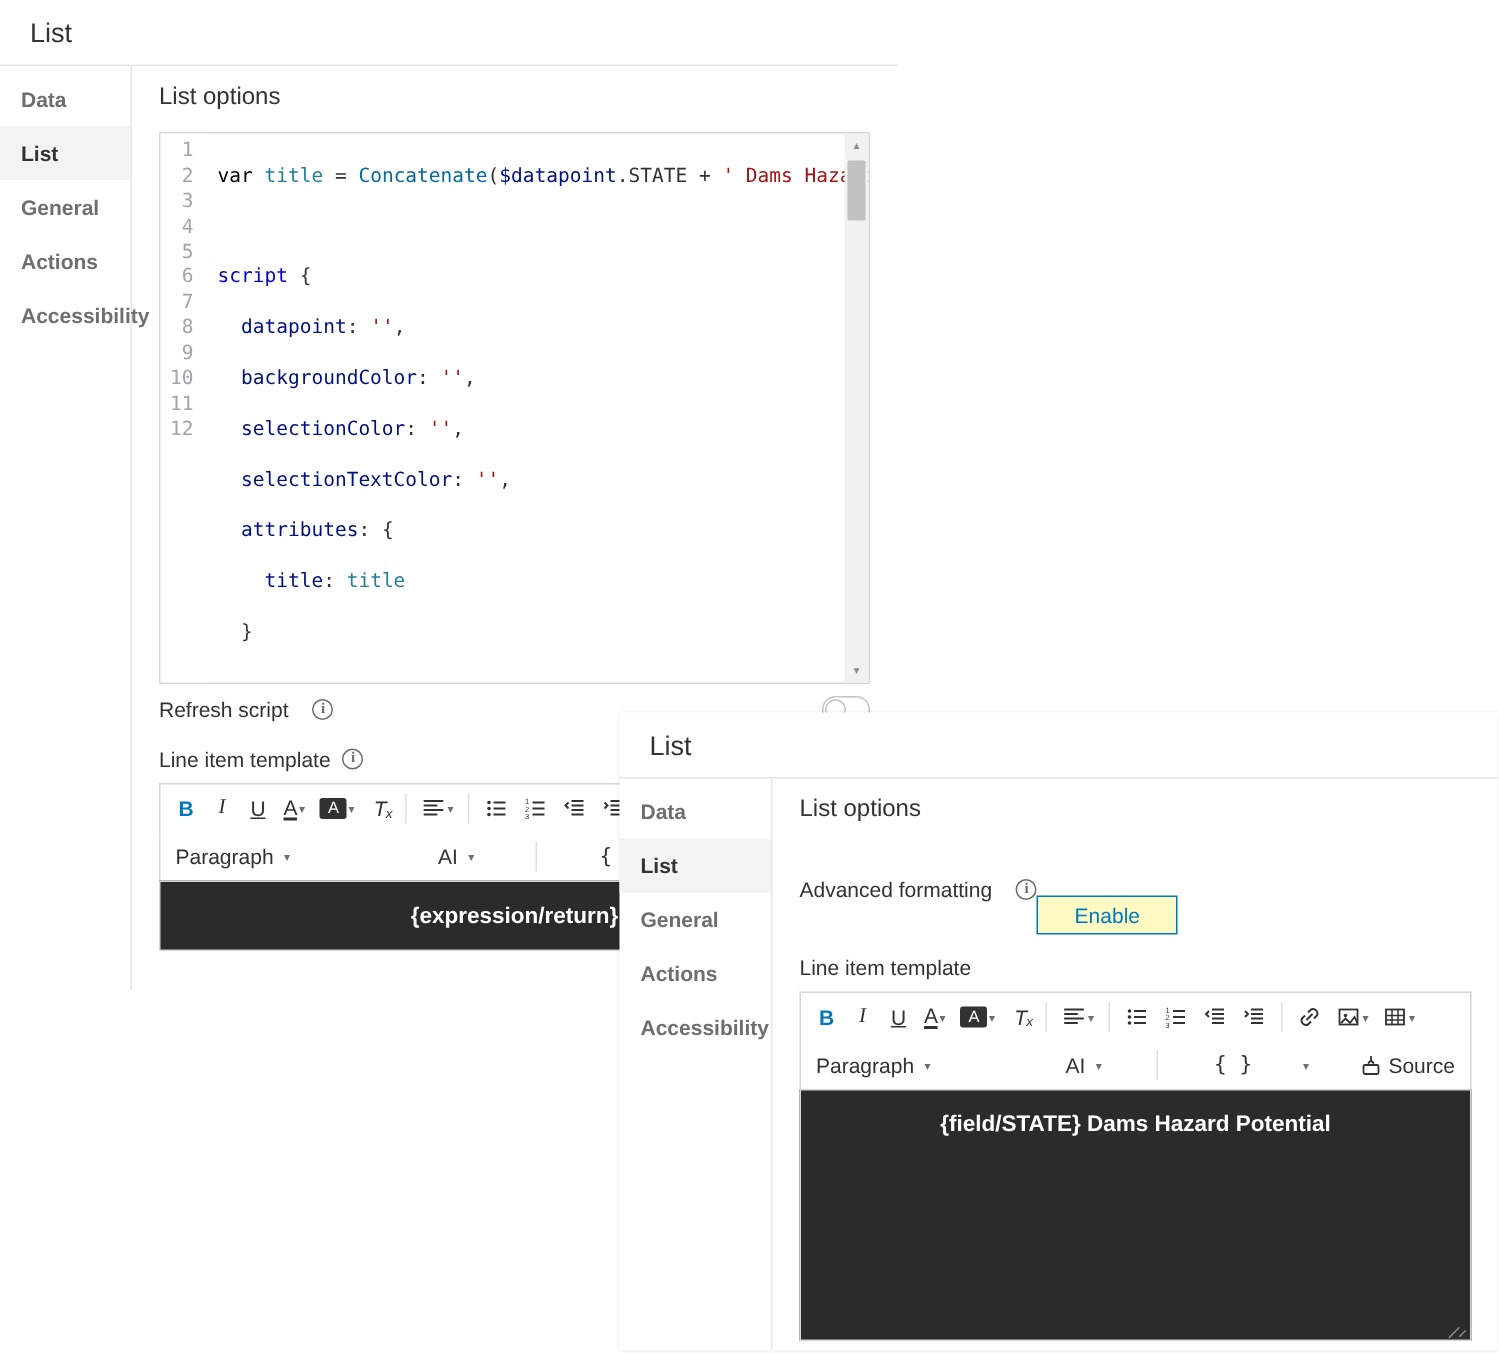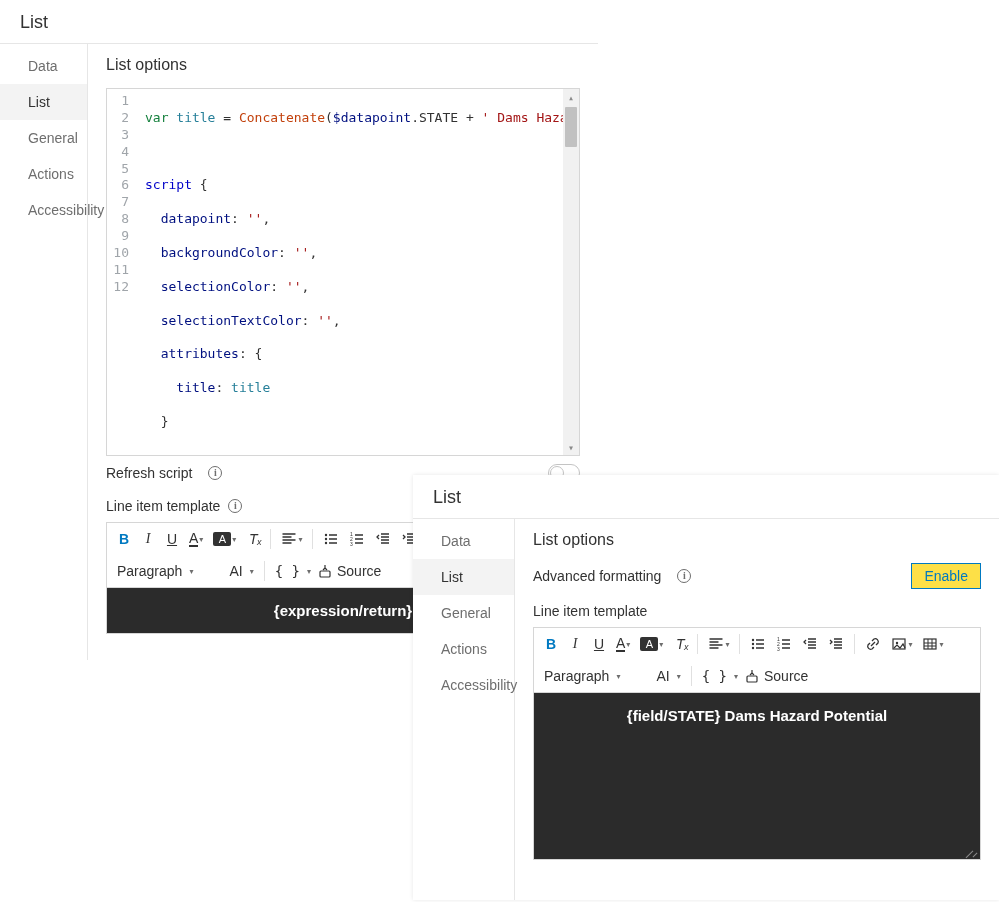--- a/index.html
+++ b/index.html
@@ -33,24 +33,25 @@
   border-top: 1px solid #e6e6e6;
   min-height: 0;
 }
 .sidebar {
   width: 88px;
   border-right: 1px solid #e6e6e6;
   padding-top: 4px;
   flex-shrink: 0;
 }
 .sidebar-item {
-  padding: 10px 28px;
+  padding: 10px 14px;
   font-size: 14px;
   color: #6e6e6e;
   cursor: pointer;
+  font-weight: bold;
 }
 .sidebar-item.active {
   background: #f3f3f3;
   color: #323232;
 }
 .panel-b .sidebar { width: 102px; }
 .content {
   flex: 1;
   padding: 12px 18px 0 18px;
   display: flex;
@@ -82,23 +83,23 @@
   border-right: 0;
 }
 .gutter div { min-width: 18px; }
 .code {
   padding: 4px 6px;
   white-space: pre;
   flex: 1;
   overflow: hidden;
 }
 .code .line { height: 1.3em; }
-.tok-kw { color: #15803d; }
+.tok-kw { color: #000000; }
 .tok-var { color: #267f99; }
-.tok-fn { color: #c2410c; }
+.tok-fn { color: #0369a1; }
 .tok-str { color: #a31515; }
 .tok-prop { color: #001080; }
 .tok-punct { color: #323232; }
 .tok-ret { color: #0000c8; }
 .code-scroll {
   position: absolute;
   right: 0; top: 0; bottom: 0;
   width: 16px;
   background: #f1f1f1;
 }
@@ -122,30 +123,30 @@
 .info-icon {
   width:14px; height:14px; border:1.2px solid #6e6e6e; border-radius:50%;
   display:inline-flex; align-items:center; justify-content:center;
   font-size:10px; font-weight:600; color:#6e6e6e; line-height:1; font-family:serif;
 }
 .toggle {
   width:32px; height:18px; border:1px solid #c4c4c4; border-radius:10px; position:relative; background:#fff;
 }
 .toggle .knob { position:absolute; left:1px; top:1px; width:14px; height:14px; border-radius:50%; background:#fff; border:1px solid #c4c4c4;}
 .enable-btn {
-  color:#0079c1; border:1px solid #0079c1; background:#fde047;
-  padding:4px 12px; font-size:14px; cursor:pointer;
+  color:#0079c1; border:1px solid #0079c1; background:#fef9c3;
+  padding:4px 24px; font-size:14px; cursor:pointer;margin-top:34px;
 }
 .rte-toolbar {
   border:1px solid #d6d6d6; border-bottom:0;
   background:#fff;
   padding:4px 6px;
   display:flex; flex-wrap:wrap; align-items:center; gap:2px;
 }
-.rte-toolbar.second { border-top:0; }
+.rte-toolbar.second { border-top:0;justify-content:space-between; }
 .tb-sep { width:1px; height:20px; background:#e0e0e0; margin:0 4px; }
 .tb-btn {
   min-width:22px; height:24px; padding:0 4px;
   display:inline-flex; align-items:center; justify-content:center;
   font-size:14px; color:#323232; cursor:pointer; border-radius:2px;
   position:relative;
 }
 .tb-btn.bold { font-weight:700; color:#0079c1; }
 .tb-btn.italic { font-style:italic; font-family:"Georgia",serif; }
 .tb-btn.under { text-decoration:underline; }
@@ -167,21 +168,21 @@
 .panel-b .rte-preview .resize {
   position:absolute; right:2px; bottom:2px; width:12px; height:12px;
 }
 .panel-b .rte-preview .resize::before, .panel-b .rte-preview .resize::after {
   content:""; position:absolute; right:0; bottom:0; background:#8a8a8a; height:1px;
 }
 .panel-b .rte-preview .resize::before { width:10px; transform:rotate(-45deg) translate(-1px,-4px);}
 .panel-b .rte-preview .resize::after  { width:6px;  transform:rotate(-45deg) translate(1px,-1px);}
 
 .svg-ico { width:16px; height:16px; display:block; }
-.adv-row{display:flex;justify-content:space-between;align-items:center;margin-bottom:14px;}
+.adv-row{display:flex;align-items:center;margin-bottom:14px;}
 </style>
 </head>
 <body>
 
 <div class="panel panel-a">
   <div class="panel-title">List</div>
   <div class="panel-body">
 
     <div class="sidebar">
       <div class="sidebar-item">Data</div>

